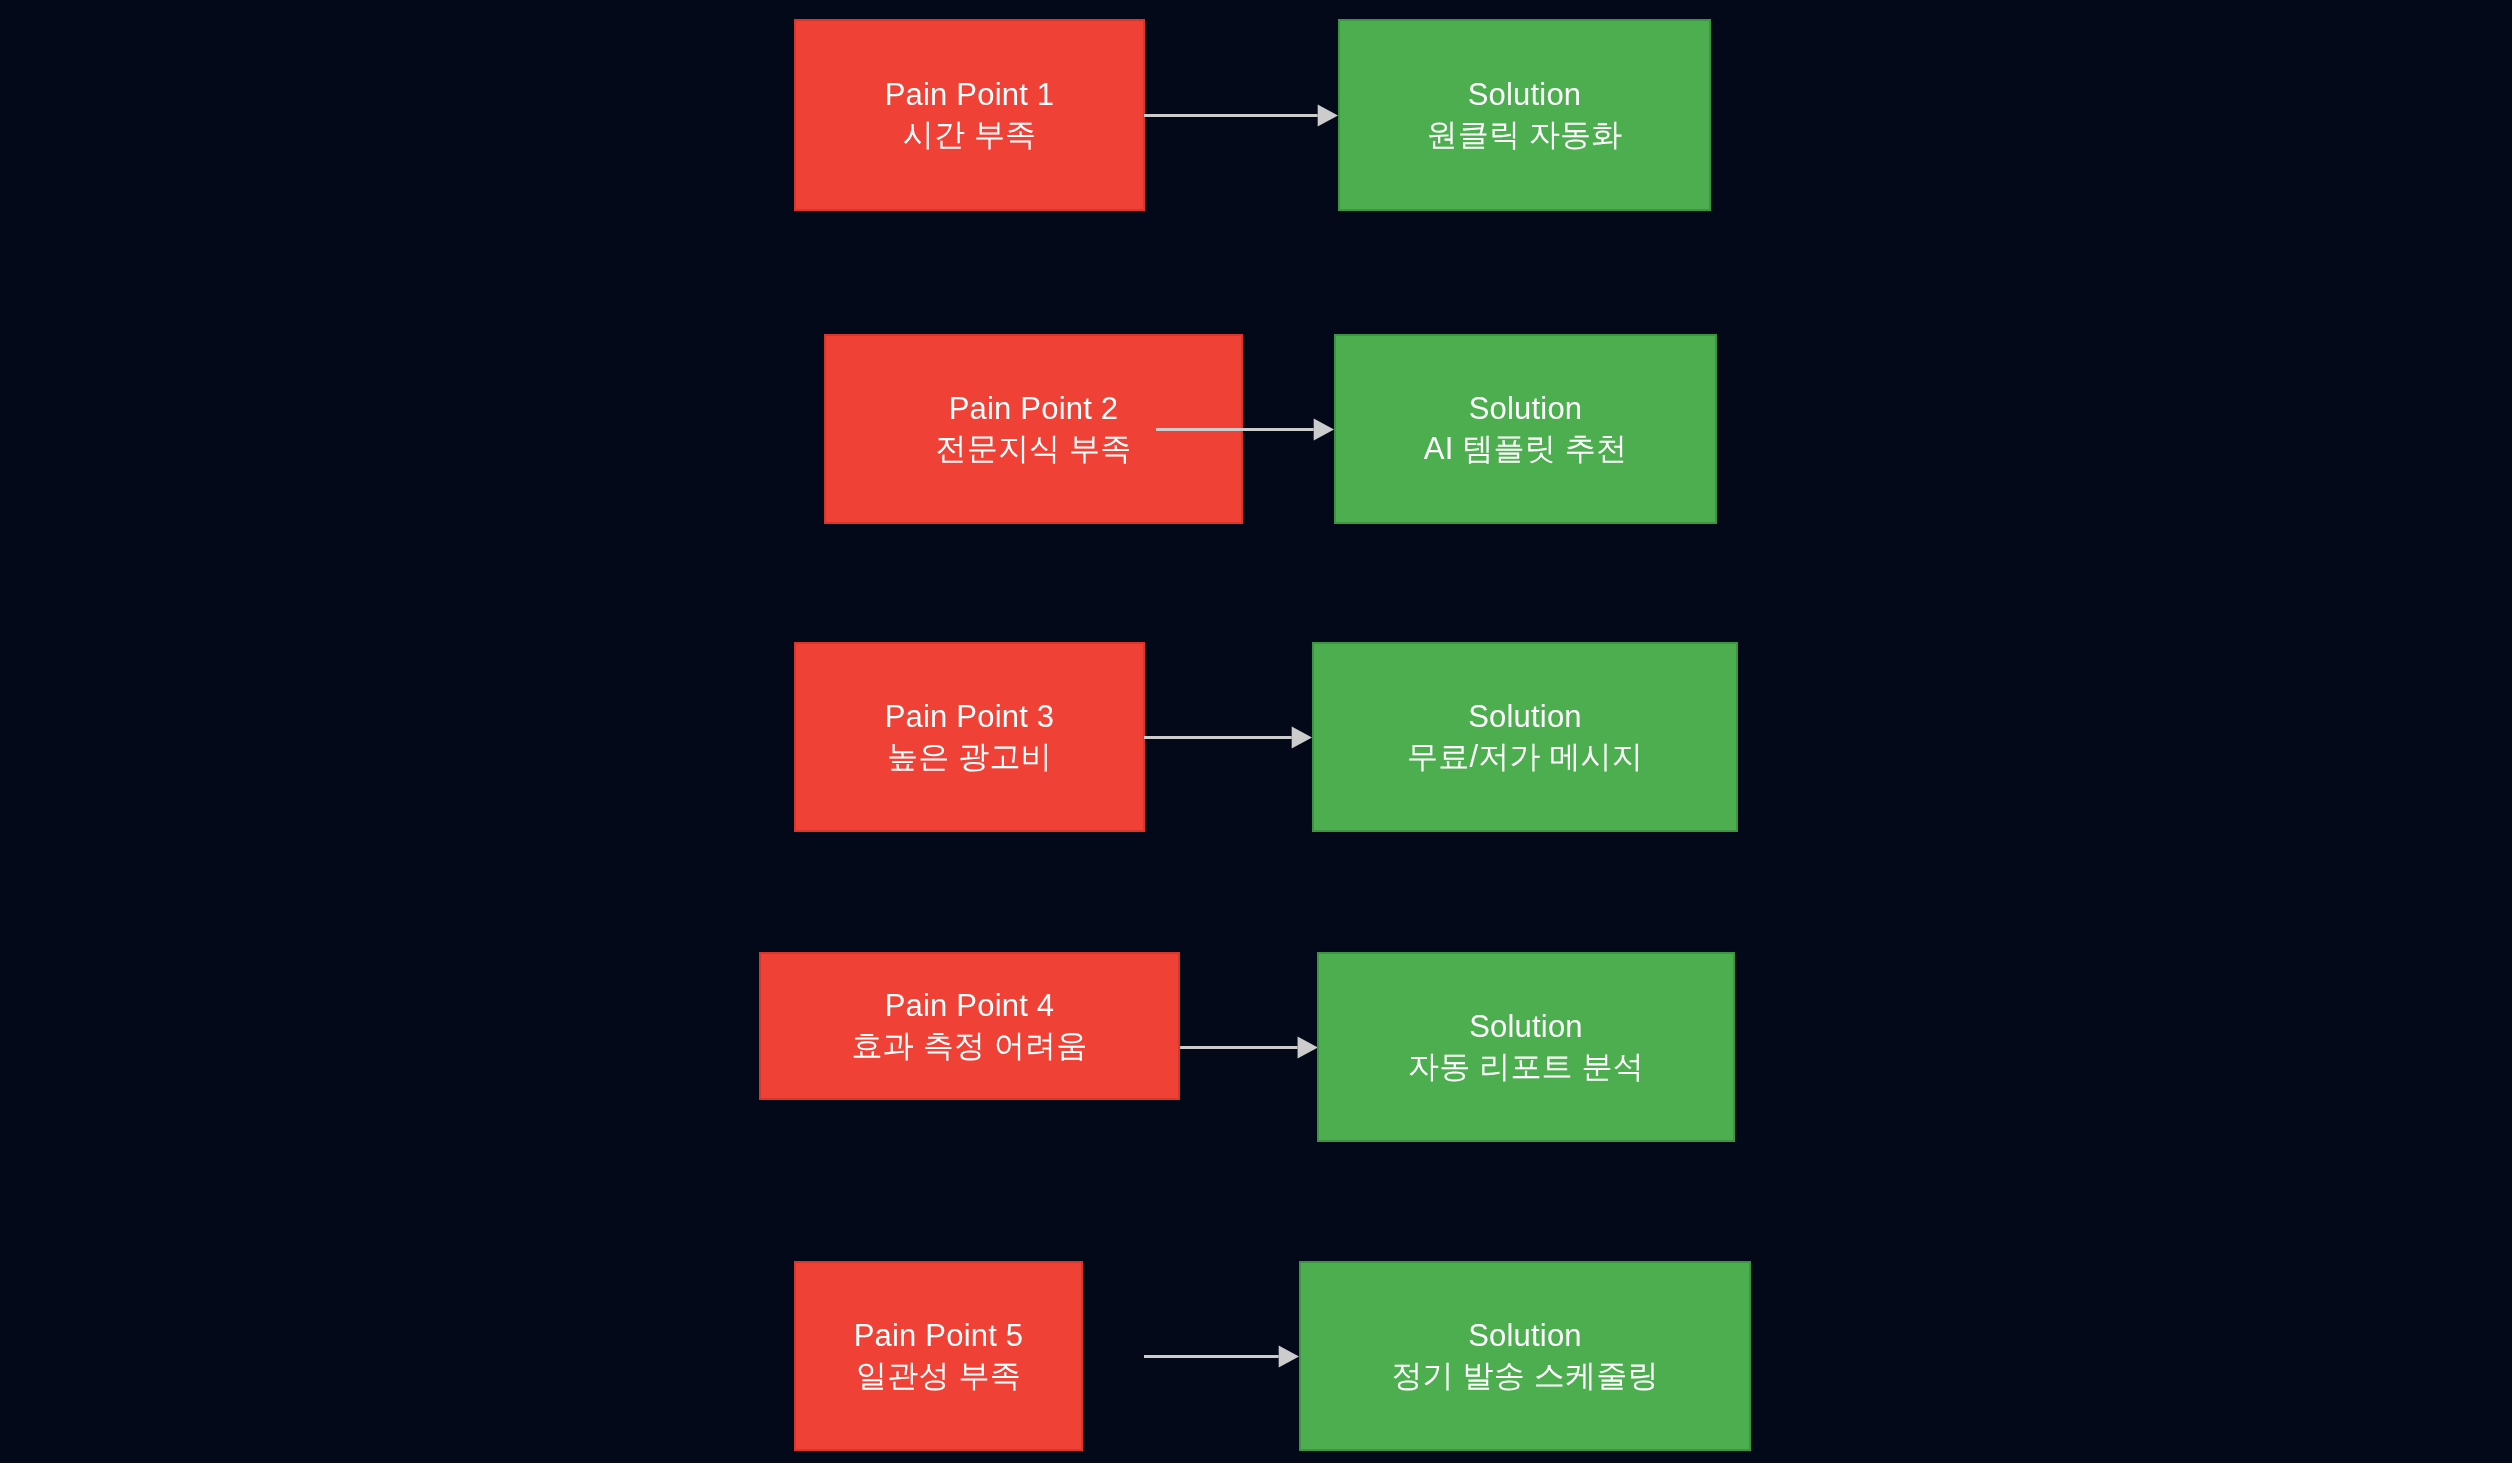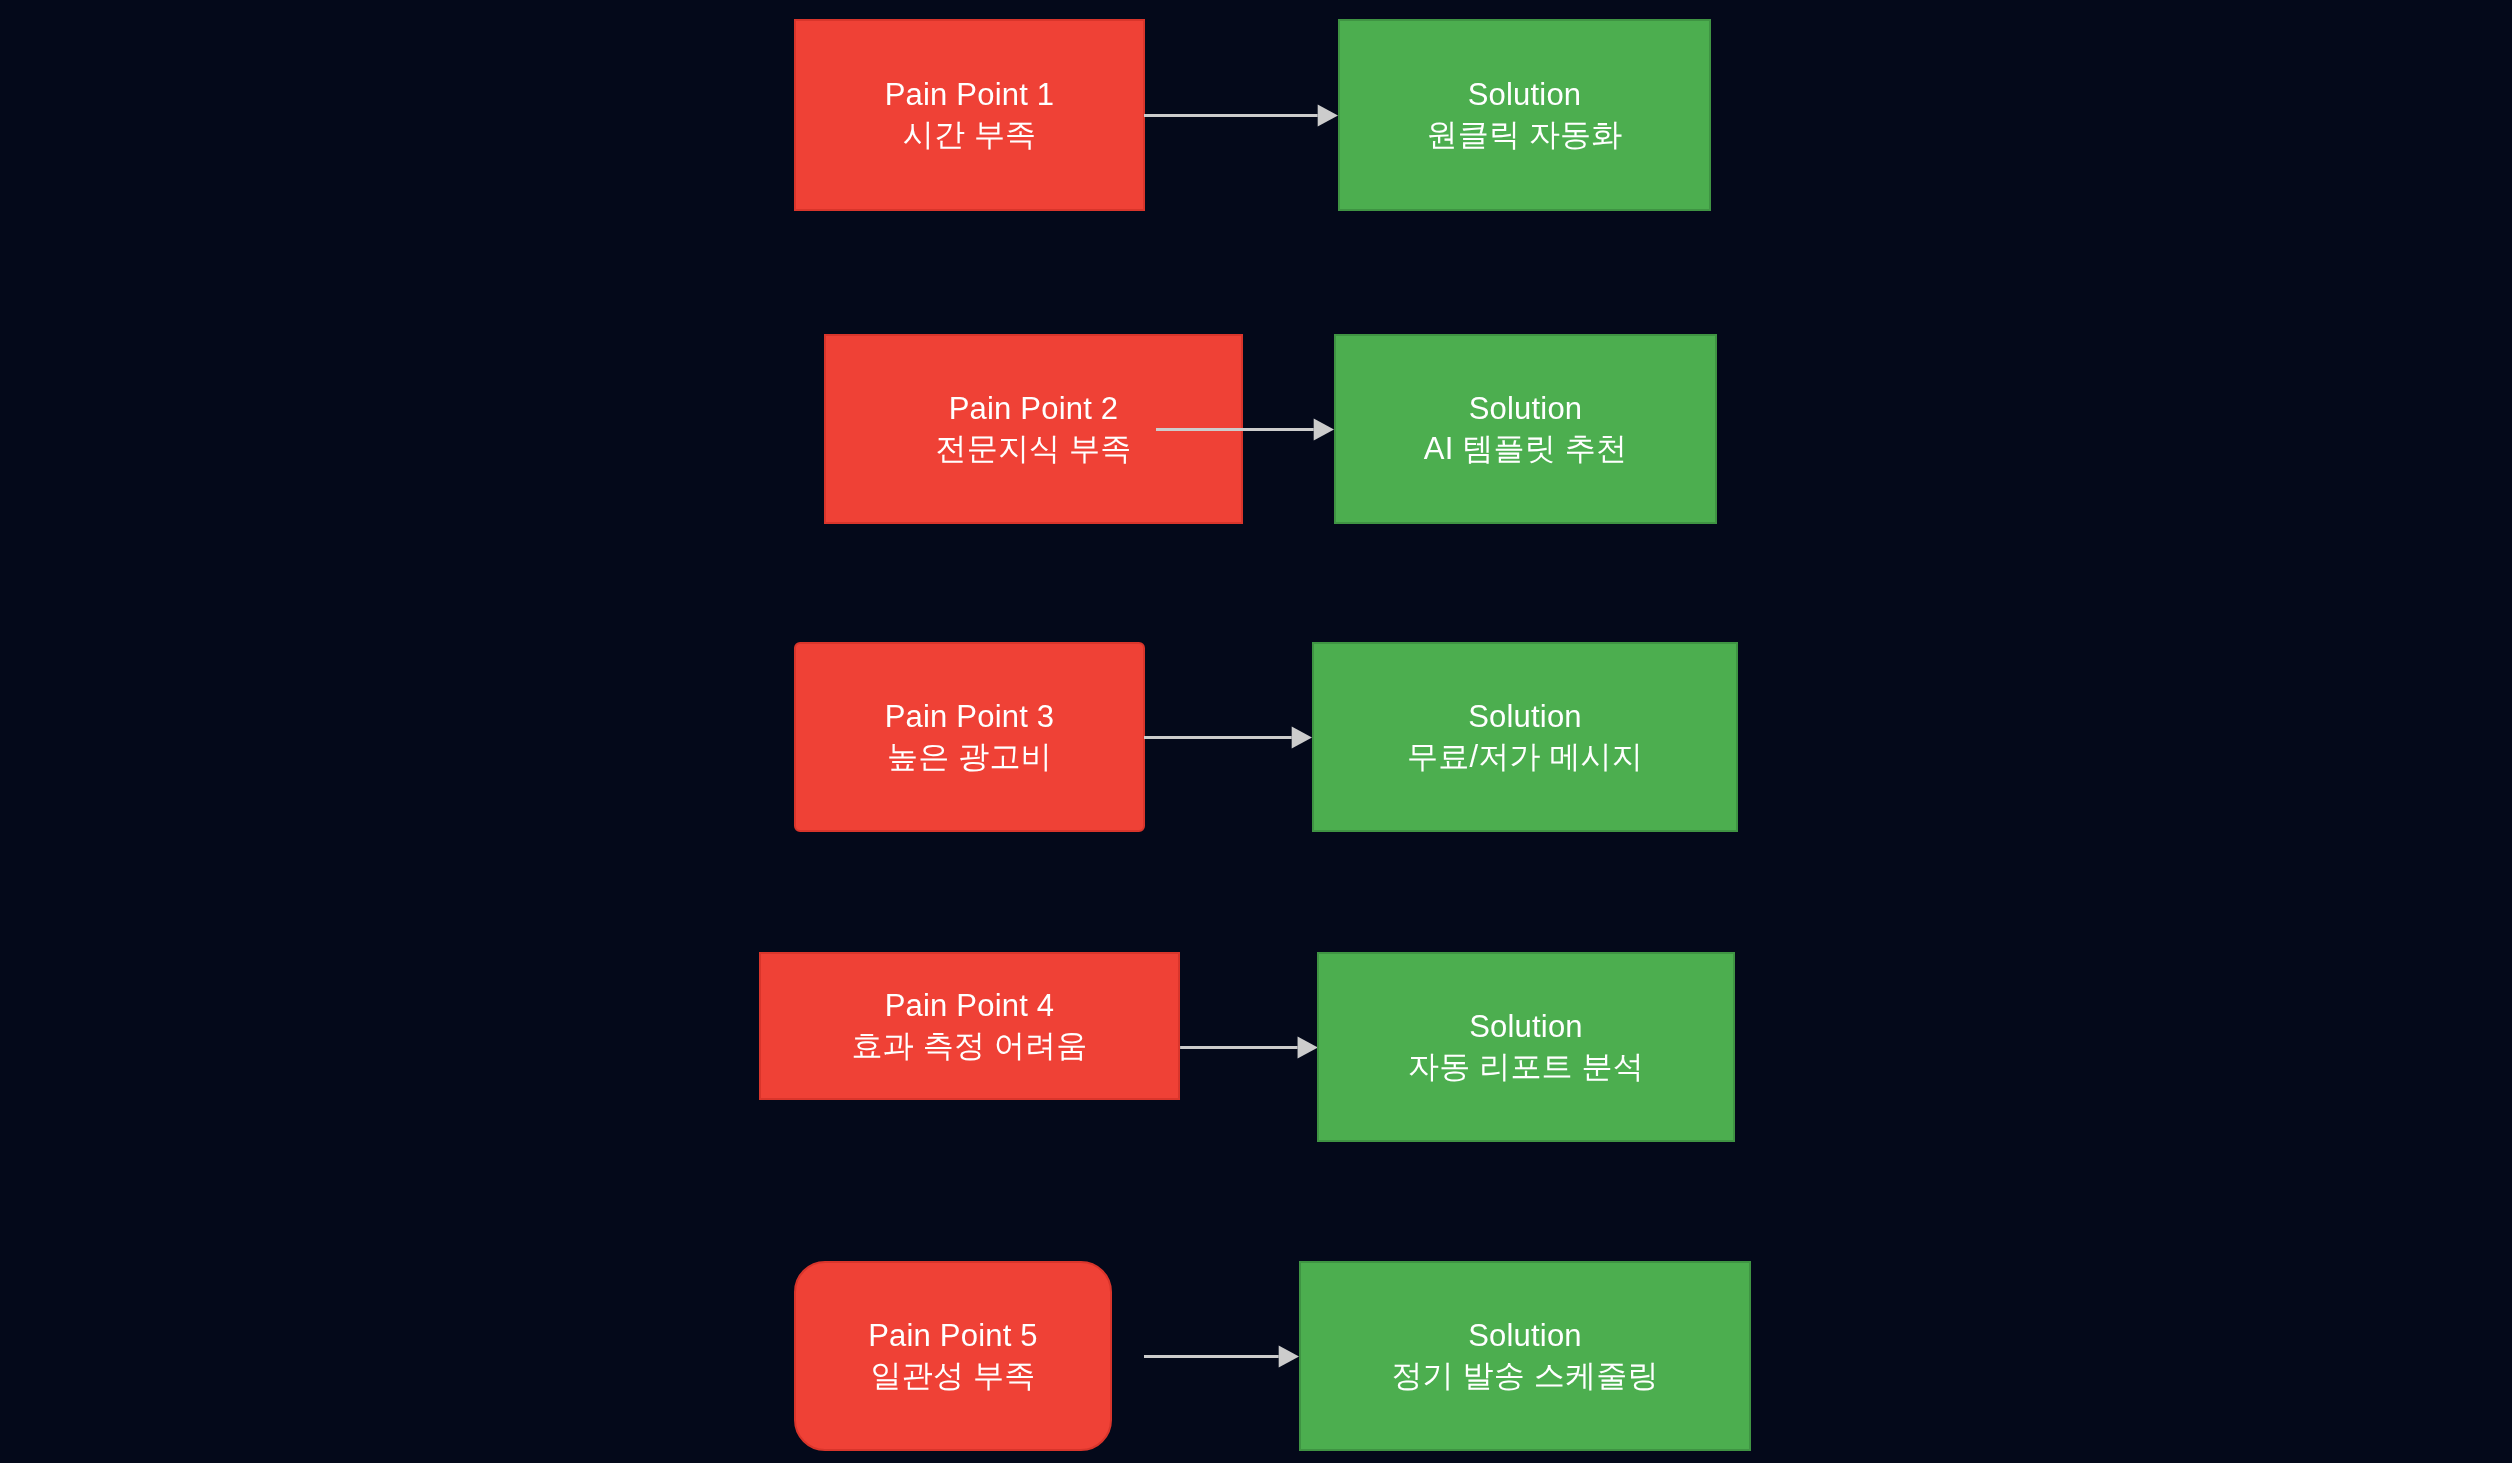--- a/index.html
+++ b/index.html
@@ -91,21 +91,21 @@
         <polygon points="171,8 193,20 171,32" fill="#cccccc"></polygon>
       </svg>
     </div>
     <div class="node node-solution" style="left:1334px; top:0px; width:383px; height:190px;">
       <span class="line1">Solution</span>
       <span class="line2">AI 템플릿 추천</span>
     </div>
   </div>
 
   <div class="row" style="top:636px; height:190px;">
-    <div class="node node-pain" style="left:794px; top:0px; width:351px; height:190px;border-radius:6px;">
+    <div class="node node-pain" style="left:794px; top:0px; width:351px; height:190px;">
       <span class="line1">Pain Point 3</span>
       <span class="line2">높은 광고비</span>
     </div>
     <div class="edge" style="left:1144px; top:77px; width:168px;">
       <svg width="168" height="37" viewBox="0 0 182 40">
         <line x1="0" y1="20" x2="160" y2="20" stroke="#cccccc" stroke-width="3"></line>
         <polygon points="160,8 182,20 160,32" fill="#cccccc"></polygon>
       </svg>
     </div>
     <div class="node node-solution" style="left:1312px; top:0px; width:426px; height:190px;">
@@ -125,21 +125,21 @@
         <polygon points="127,8 149,20 127,32" fill="#cccccc"></polygon>
       </svg>
     </div>
     <div class="node node-solution" style="left:1317px; top:0px; width:418px; height:190px;">
       <span class="line1">Solution</span>
       <span class="line2">자동 리포트 분석</span>
     </div>
   </div>
 
   <div class="row" style="top:1255px; height:190px;">
-    <div class="node node-pain" style="left:794px; top:0px; width:318px; height:190px;border-radius:31px;">
+    <div class="node node-pain" style="left:794px; top:0px; width:289px; height:190px;">
       <span class="line1">Pain Point 5</span>
       <span class="line2">일관성 부족</span>
     </div>
     <div class="edge" style="left:1144px; top:77px; width:155px;">
       <svg width="155" height="37" viewBox="0 0 168 40">
         <line x1="0" y1="20" x2="146" y2="20" stroke="#cccccc" stroke-width="3"></line>
         <polygon points="146,8 168,20 146,32" fill="#cccccc"></polygon>
       </svg>
     </div>
     <div class="node node-solution" style="left:1299px; top:0px; width:452px; height:190px;">

